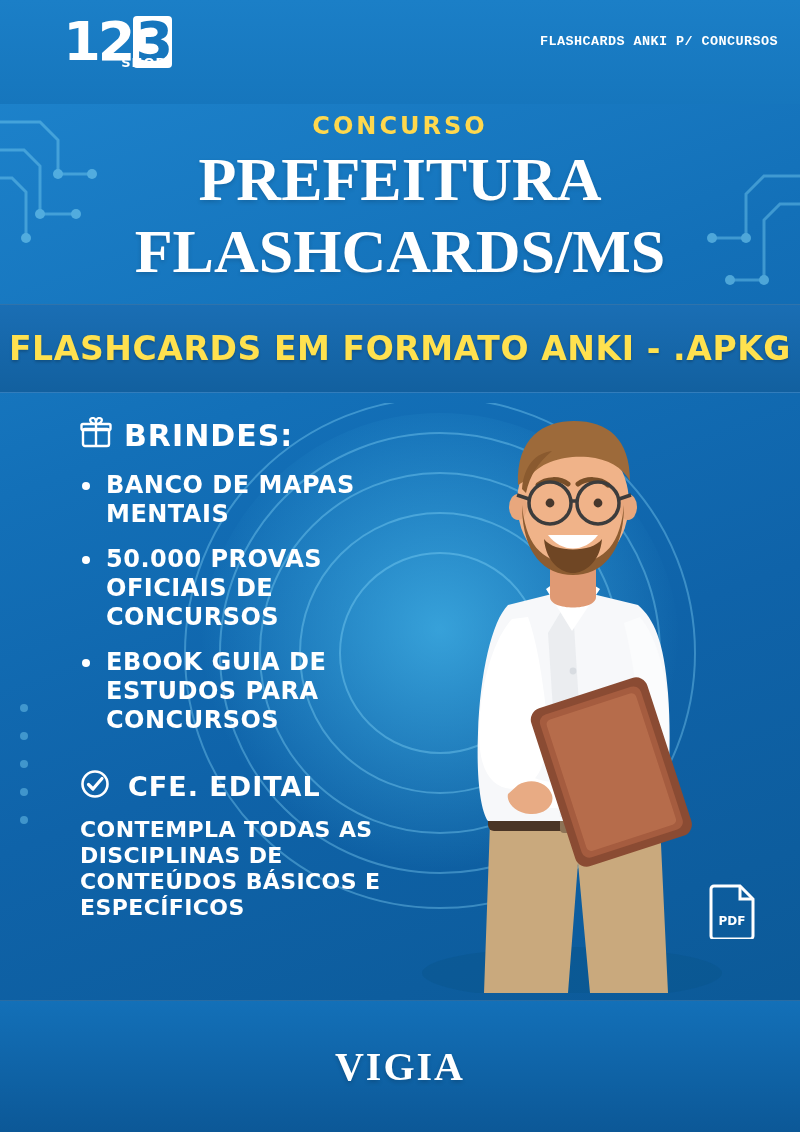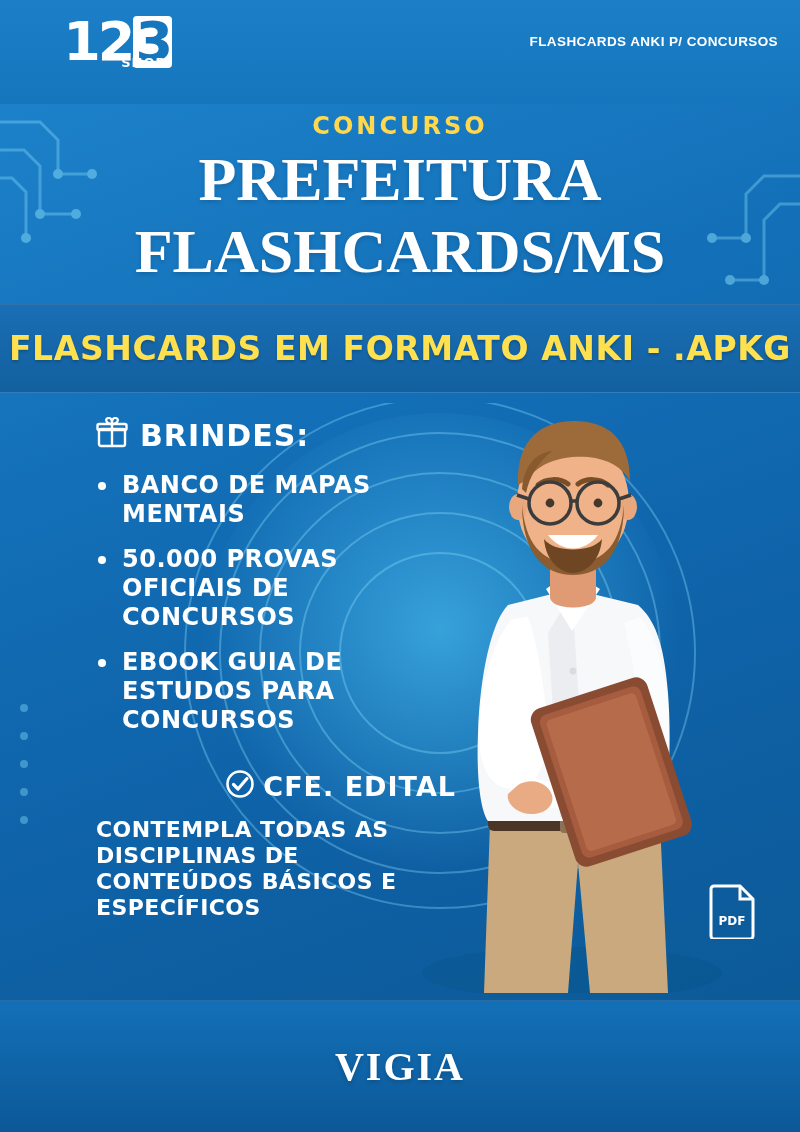--- a/index.html
+++ b/index.html
@@ -57,21 +57,21 @@
     letter-spacing: 1px;
     color: #ffffff;
     font-family: "DejaVu Sans", sans-serif;
   }
   .header-tag {
     color: #ffffff;
     font-size: 13.5px;
     font-weight: 700;
     letter-spacing: .4px;
     margin-top: 18px;
-    font-family: Liberation Sans, sans-serif;
+    font-family: Liberation Mono, monospace;
   }
 
   
   .title-block {
     position: relative;
     text-align: center;
     padding-top: 8px;
   }
   .kicker {
     color: #ffd84d;
@@ -117,21 +117,21 @@
   }
   .rings {
     position: absolute;
     left: 170px; top: 10px;
     width: 560px; height: 560px;
     pointer-events: none;
   }
 
   .content {
     position: absolute;
-    left: 96px; top: 24px;
+    left: 80px; top: 24px;
     width: 360px;
     z-index: 4;
   }
   .gift-row { display: flex; align-items: center; gap: 12px; }
   .gift-title {
     color: #ffffff;
     font-size: 30px;
     font-weight: 800;
     letter-spacing: 1px;
     font-family: "DejaVu Sans", sans-serif;
@@ -151,23 +151,22 @@
   ul.bonus li::before {
     content: "";
     position: absolute;
     left: 2px; top: 11px;
     width: 8px; height: 8px;
     background: #ffffff;
     border-radius: 50%;
   }
 
   .edital-row {
-    display: flex; align-items: center; gap: 8px;
+    display: flex; align-items: center; gap: 18px;
     margin-top: 34px;
-    justify-content: flex-end;
   }
   .edital-title {
     color: #ffffff;
     font-size: 27px;
     font-weight: 800;
     letter-spacing: 1px;
     font-family: "DejaVu Sans", sans-serif;
   }
   .edital-sub {
     margin-top: 14px;

